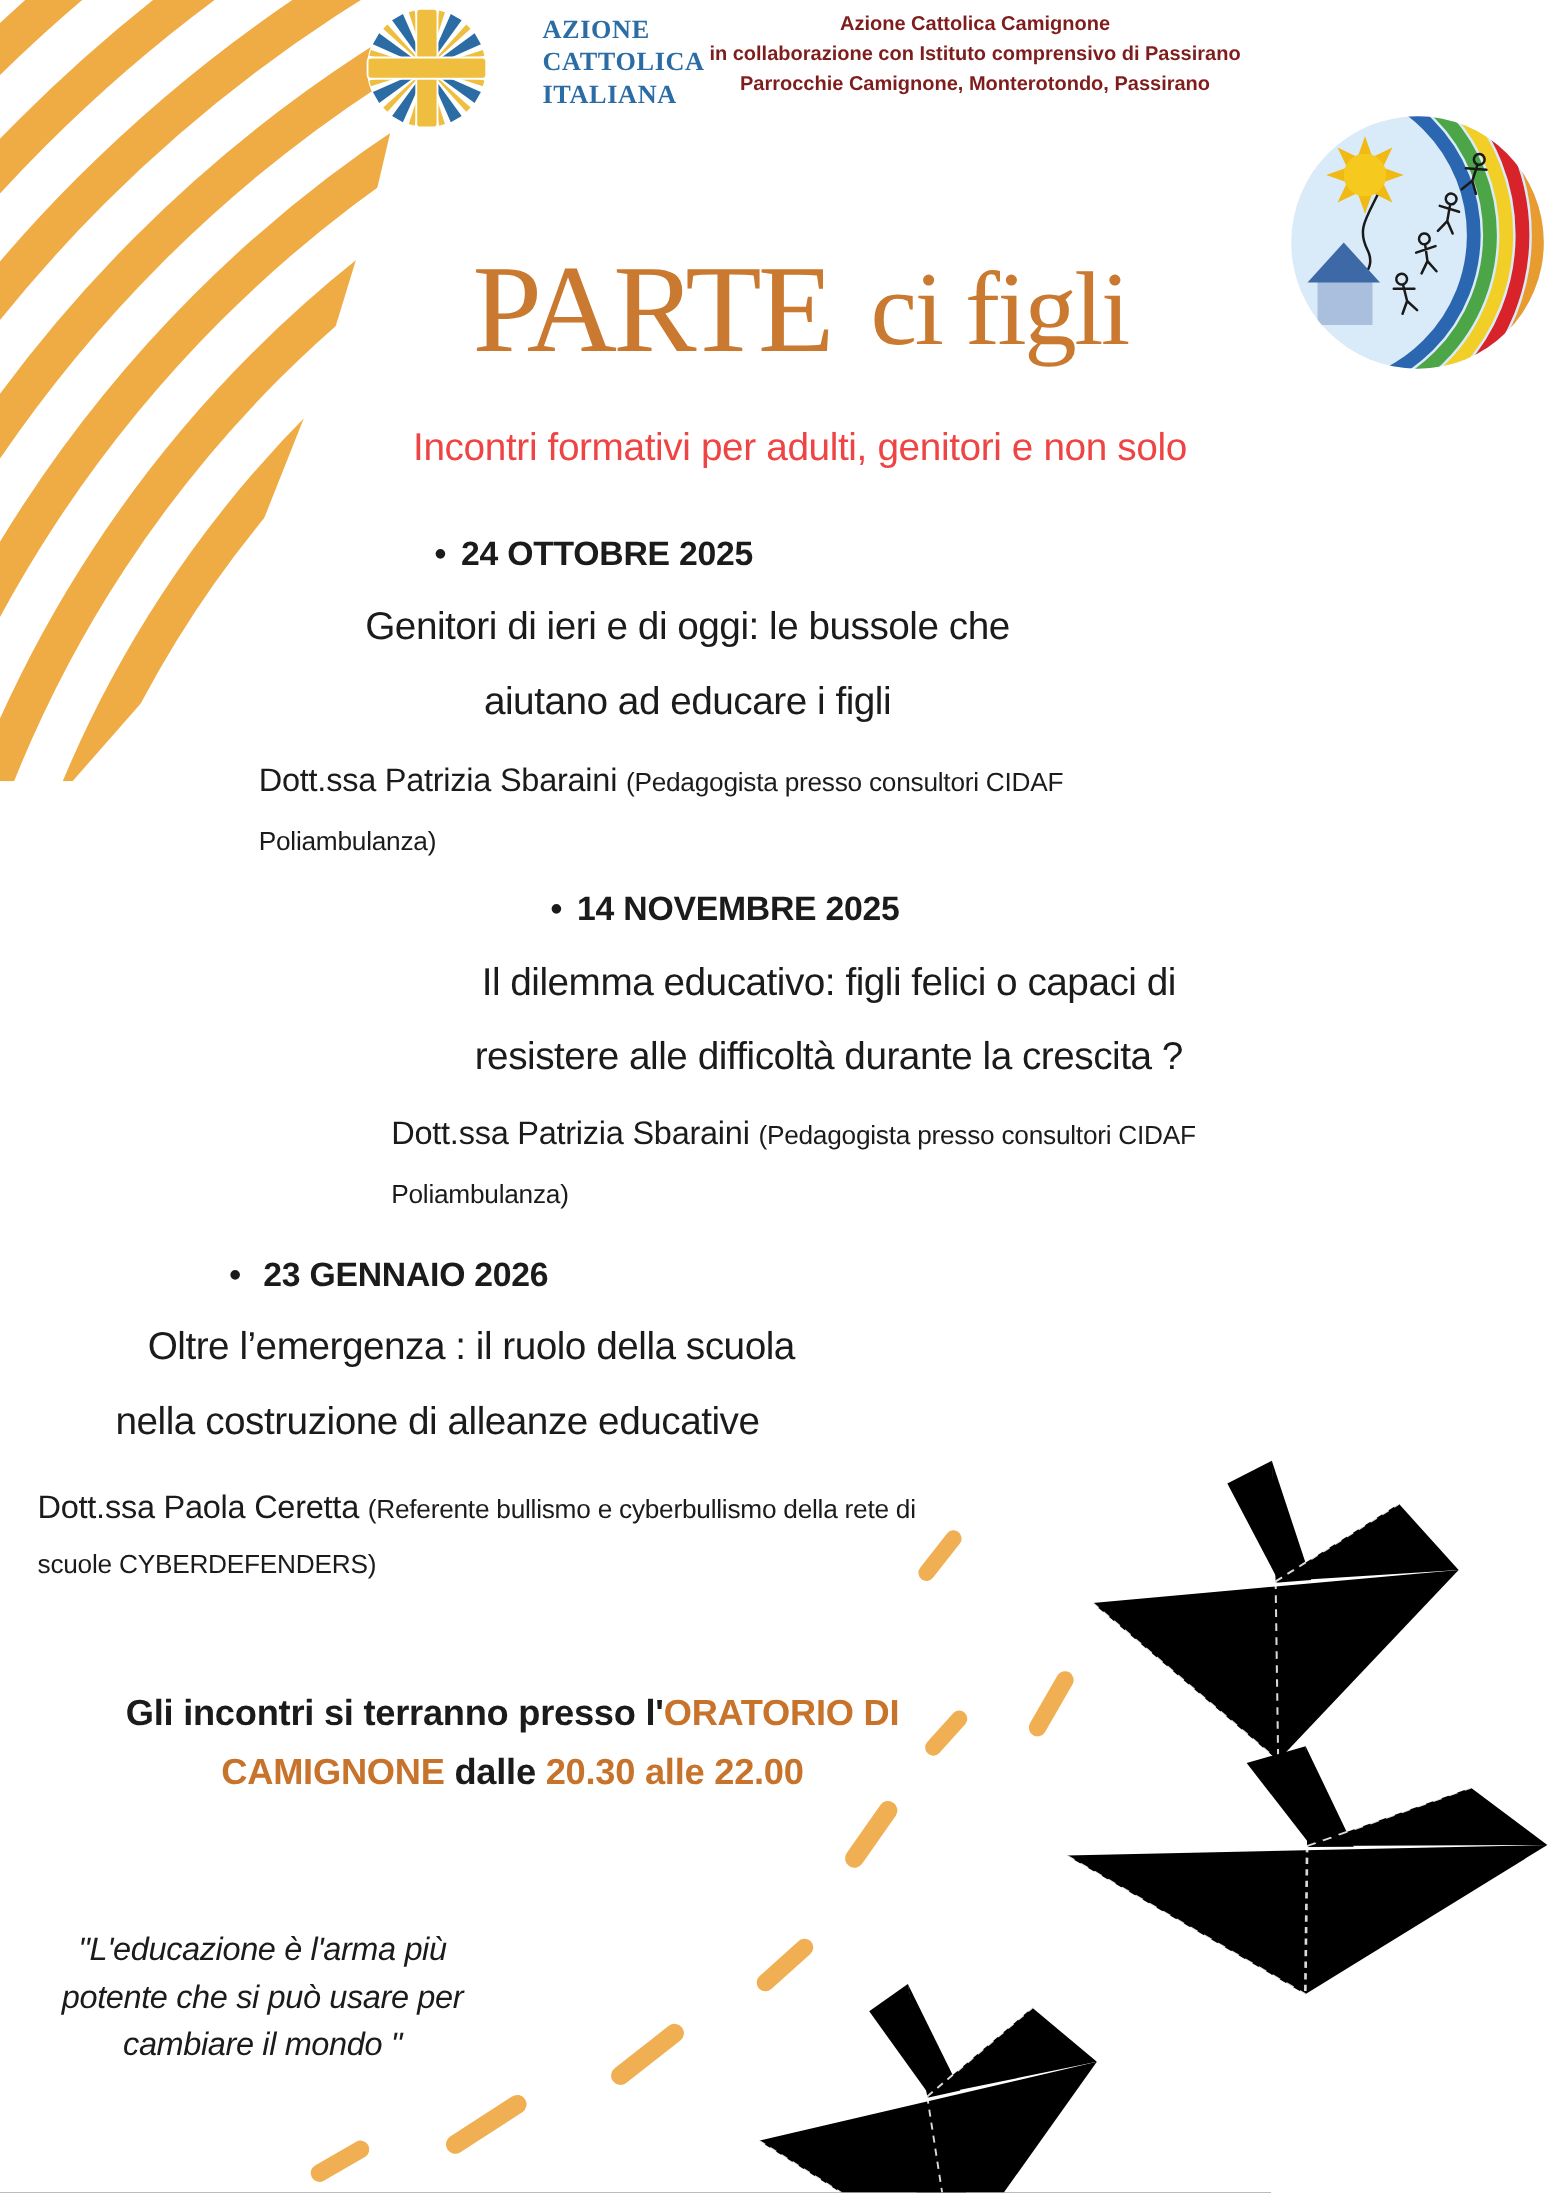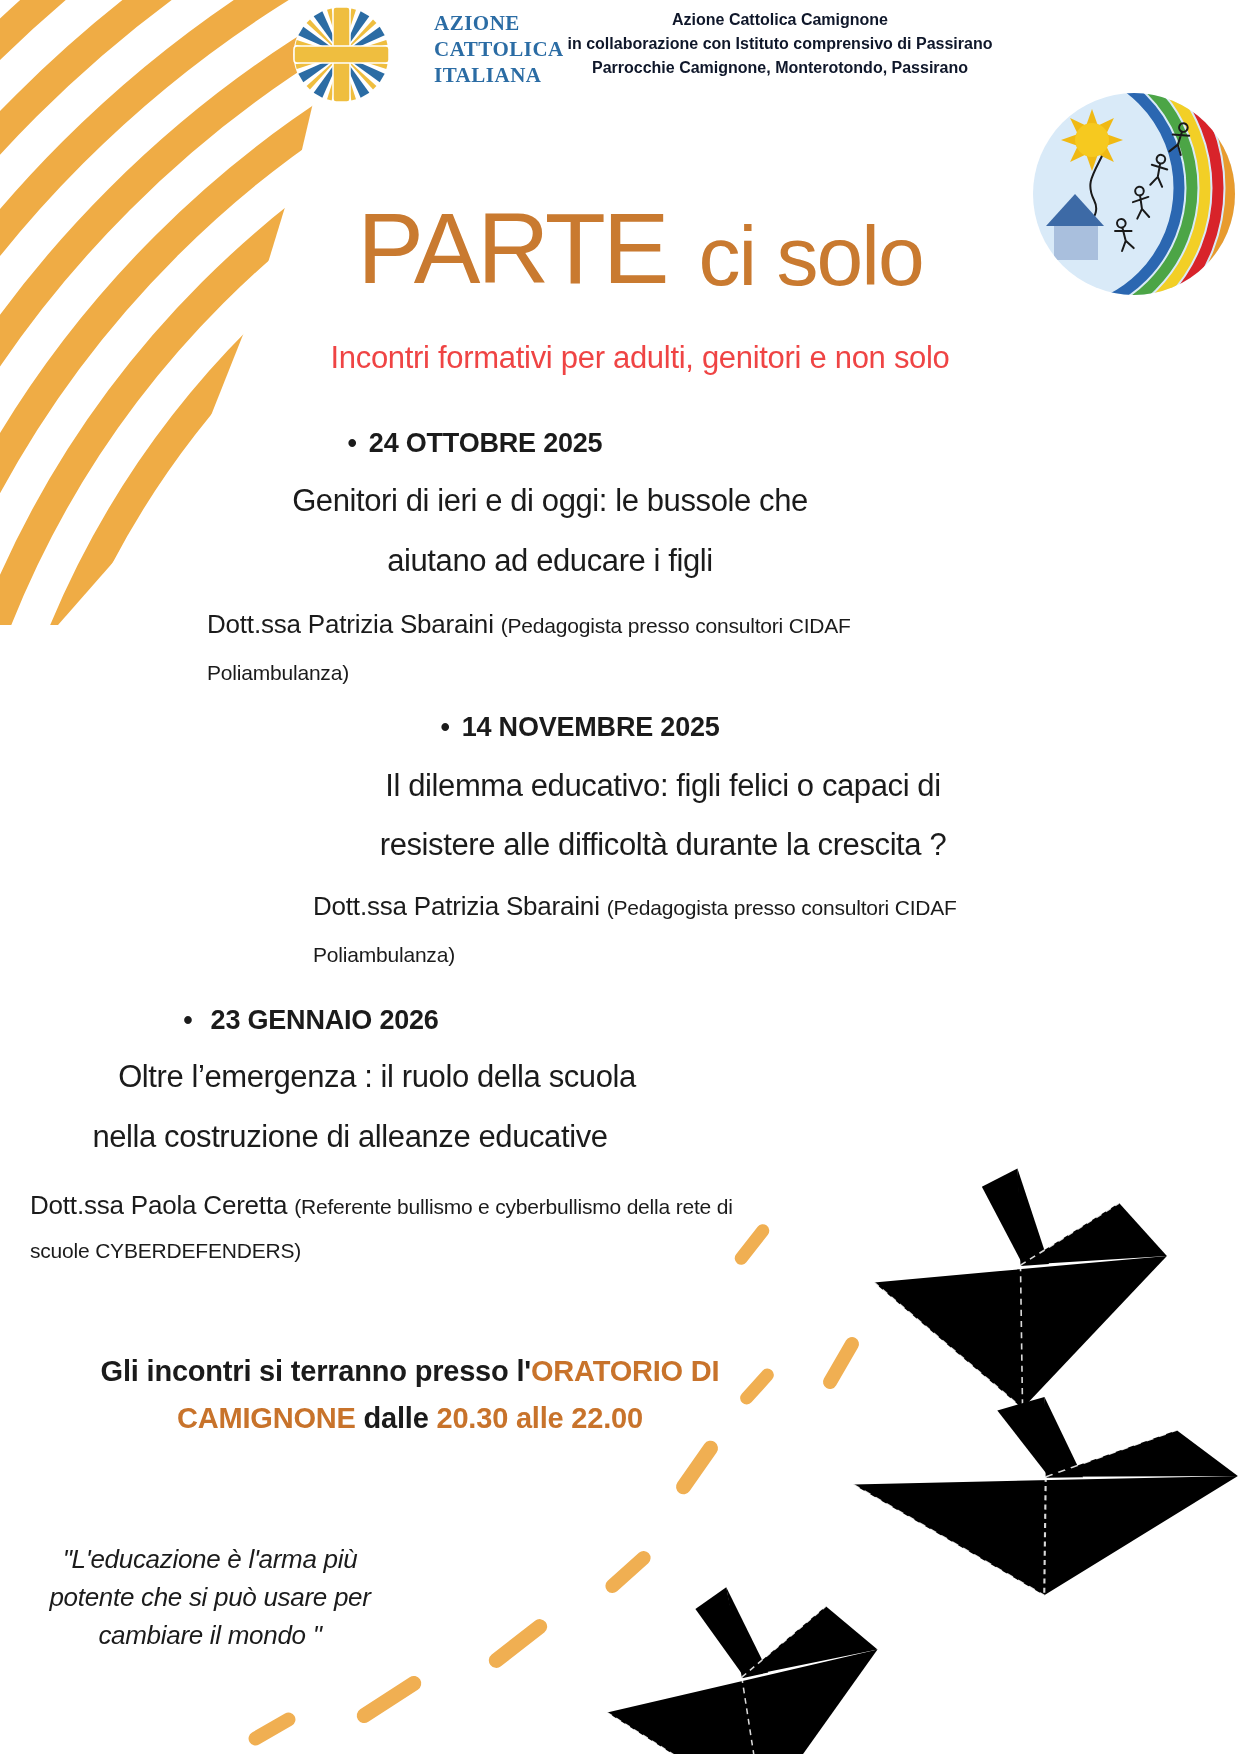--- a/index.html
+++ b/index.html
@@ -12,27 +12,27 @@
   
   .stripes{left:0;top:0;}
   .stripe{fill:none;stroke:#EFAC45;stroke-width:30;}
   
   .ac-logo{left:293px;top:6px;}
   .ac-name{left:398px;top:10px;width:190px;
     font-family:"Liberation Serif",serif;font-weight:bold;
     font-size:21px;line-height:26px;color:#2B6CA4;letter-spacing:.5px;margin-left:36px;}
   
   .org-header{left:500px;top:8px;width:560px;text-align:center;
-    font-size:16px;font-weight:bold;line-height:24px;color:#0f172a;}
+    font-size:16px;font-weight:bold;line-height:24px;color:#7f1d1d;}
   
   .school-logo{left:1028px;top:88px;}
   .kid{stroke:#1a1a1a;stroke-width:2;fill:none;stroke-linecap:round;}
   
   .title{left:140px;top:198px;width:1000px;display:flex;justify-content:center;
-    align-items:flex-end;gap:32px;color:#C97A30;font-family:Liberation Sans, sans-serif;}
+    align-items:center;gap:32px;color:#C97A30;font-family:Liberation Serif, serif;}
   .title-caps{font-size:100px;letter-spacing:-3px;line-height:1;}
   .title-script{font-size:84px;letter-spacing:-2px;line-height:1;}
   .subtitle{left:140px;top:340px;width:1000px;text-align:center;
     font-size:31px;letter-spacing:-.3px;color:#ef4444;}
   
   .ev-date{position:absolute;font-size:27px;font-weight:bold;text-align:center;letter-spacing:-.2px;}
   .ev-line{position:absolute;font-size:31px;text-align:center;letter-spacing:-.4px;}
   .bullet{margin-right:12px;}
   .ev3 .bullet{margin-right:18px;}
   .speaker{position:absolute;line-height:45px;letter-spacing:-.2px;}
@@ -187,21 +187,21 @@
         <g class="kid" transform="translate(96,146) rotate(-14)">
           <circle cx="0" cy="-11" r="4.3"></circle>
             <path d="M0,-6 L0,7 M-8,-5 L8,-1 M0,7 L-6,16 M0,7 L6,16"></path>
         </g>
       </g>
     </g>
   </svg>
 
   <div class="abs title">
     <span class="title-caps">PARTE</span>
-    <span class="title-script">ci solo</span>
+    <span class="title-script">ci figli</span>
   </div>
   <div class="abs subtitle">Incontri formativi per adulti, genitori e non solo</div>
 
   <div class="ev-date ev1-date">
     <span class="bullet">•</span><span>24 OTTOBRE 2025</span>
   </div>
   <div class="ev-line ev1-l1">Genitori di ieri e di oggi: le bussole che</div>
   <div class="ev-line ev1-l2">aiutano ad educare i figli</div>
   <div class="speaker ev1-sp">
     <span class="sp-name">Dott.ssa Patrizia Sbaraini</span><span class="sp-role">(Pedagogista presso consultori CIDAF Poliambulanza)</span>

